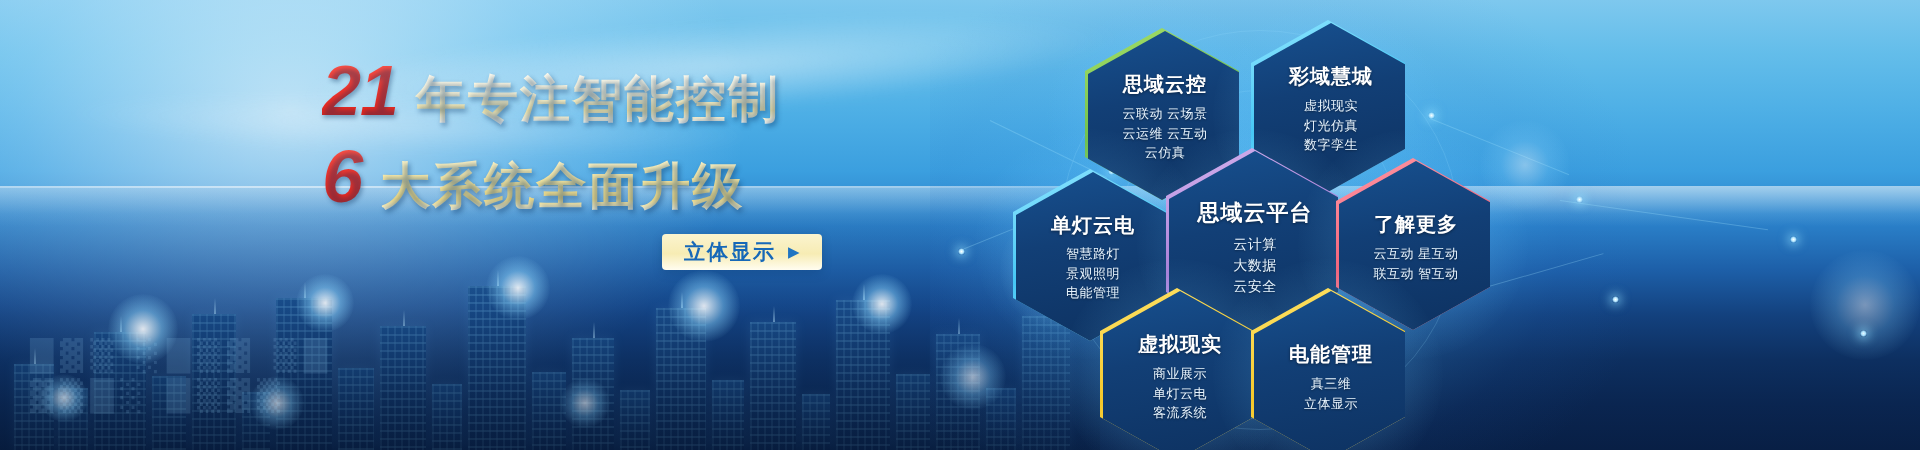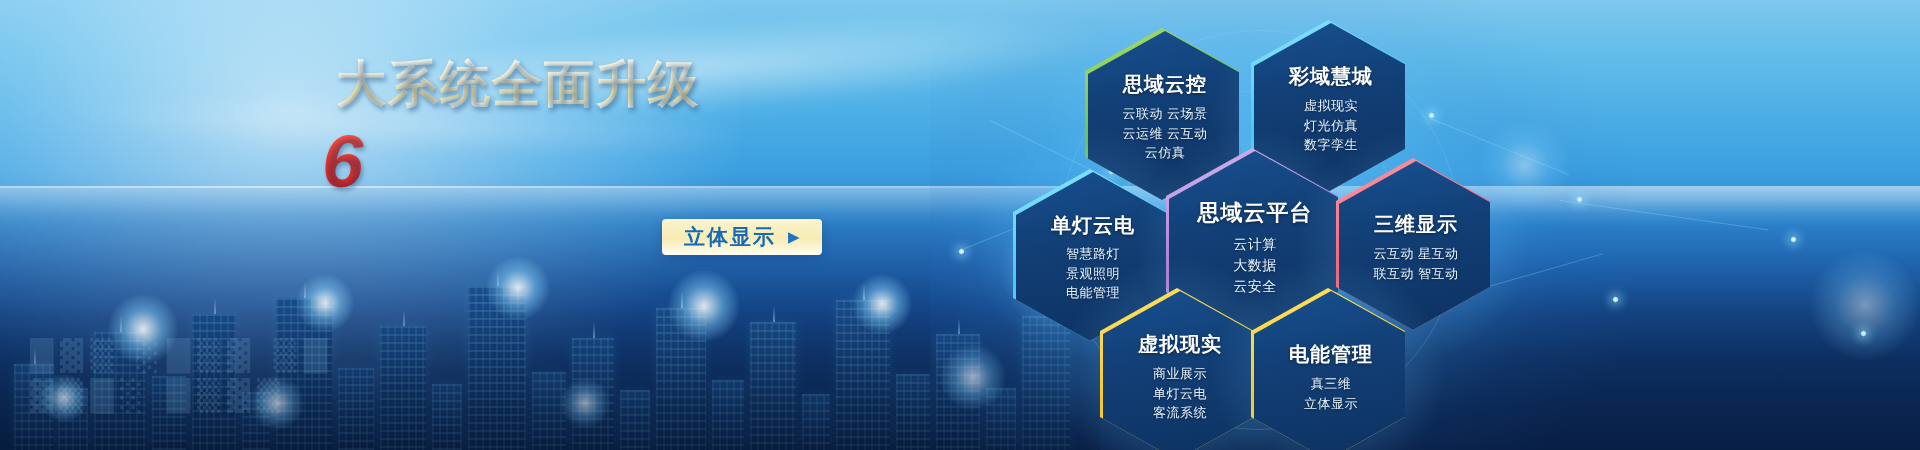--- a/index.html
+++ b/index.html
@@ -244,25 +244,27 @@
   <div class="node" style="left:1790px; top:236px;"></div>
   <div class="node" style="left:1860px; top:330px;"></div>
 
   <div class="bloom" style="left:1810px; top:250px; width:110px; height:110px; opacity:.5;"></div>
   <div class="bloom" style="left:1480px; top:120px; width:90px;  height:90px;  opacity:.45;"></div>
   <div class="bloom" style="left:1000px; top:210px; width:120px; height:120px; opacity:.45;"></div>
 
   <div class="copy">
 
     <div class="hl-row">
-      <span class="txt l1">大系统全面升级</span>
+      <span class="num">21</span>
+      <span class="txt l1">年专注智能控制</span>
     </div>
 
     <div class="hl-row">
       <span class="num n2">6</span>
+      <span class="txt l2">大系统全面升级</span>
     </div>
 
     <div class="cta-wrap">
       <div class="cta">
         <span>立体显示</span>
         <span class="arrow">▶</span>
       </div>
     </div>
 
   </div>
@@ -308,21 +310,21 @@
           <div class="hex-lines">
             <div>云计算</div>
             <div>大数据</div>
             <div>云安全</div>
           </div>
         </div>
       </div>
       <div class="hex-glow" style="left: 1298px; top: 129px;"></div>
       <div class="hex-shell rim-pink" style="left: 1336px; top: 158px;">
         <div class="hex">
-          <div class="hex-title">三维显示</div>
+          <div class="hex-title">了解更多</div>
           <div class="hex-lines">
             <div>云互动  星互动</div>
             <div>联互动  智互动</div>
           </div>
         </div>
       </div>
       <div class="hex-glow" style="left: 1062px; top: 259px;"></div>
       <div class="hex-shell rim-gold" style="left: 1100px; top: 288px;">
         <div class="hex">
           <div class="hex-title">虚拟现实</div>

